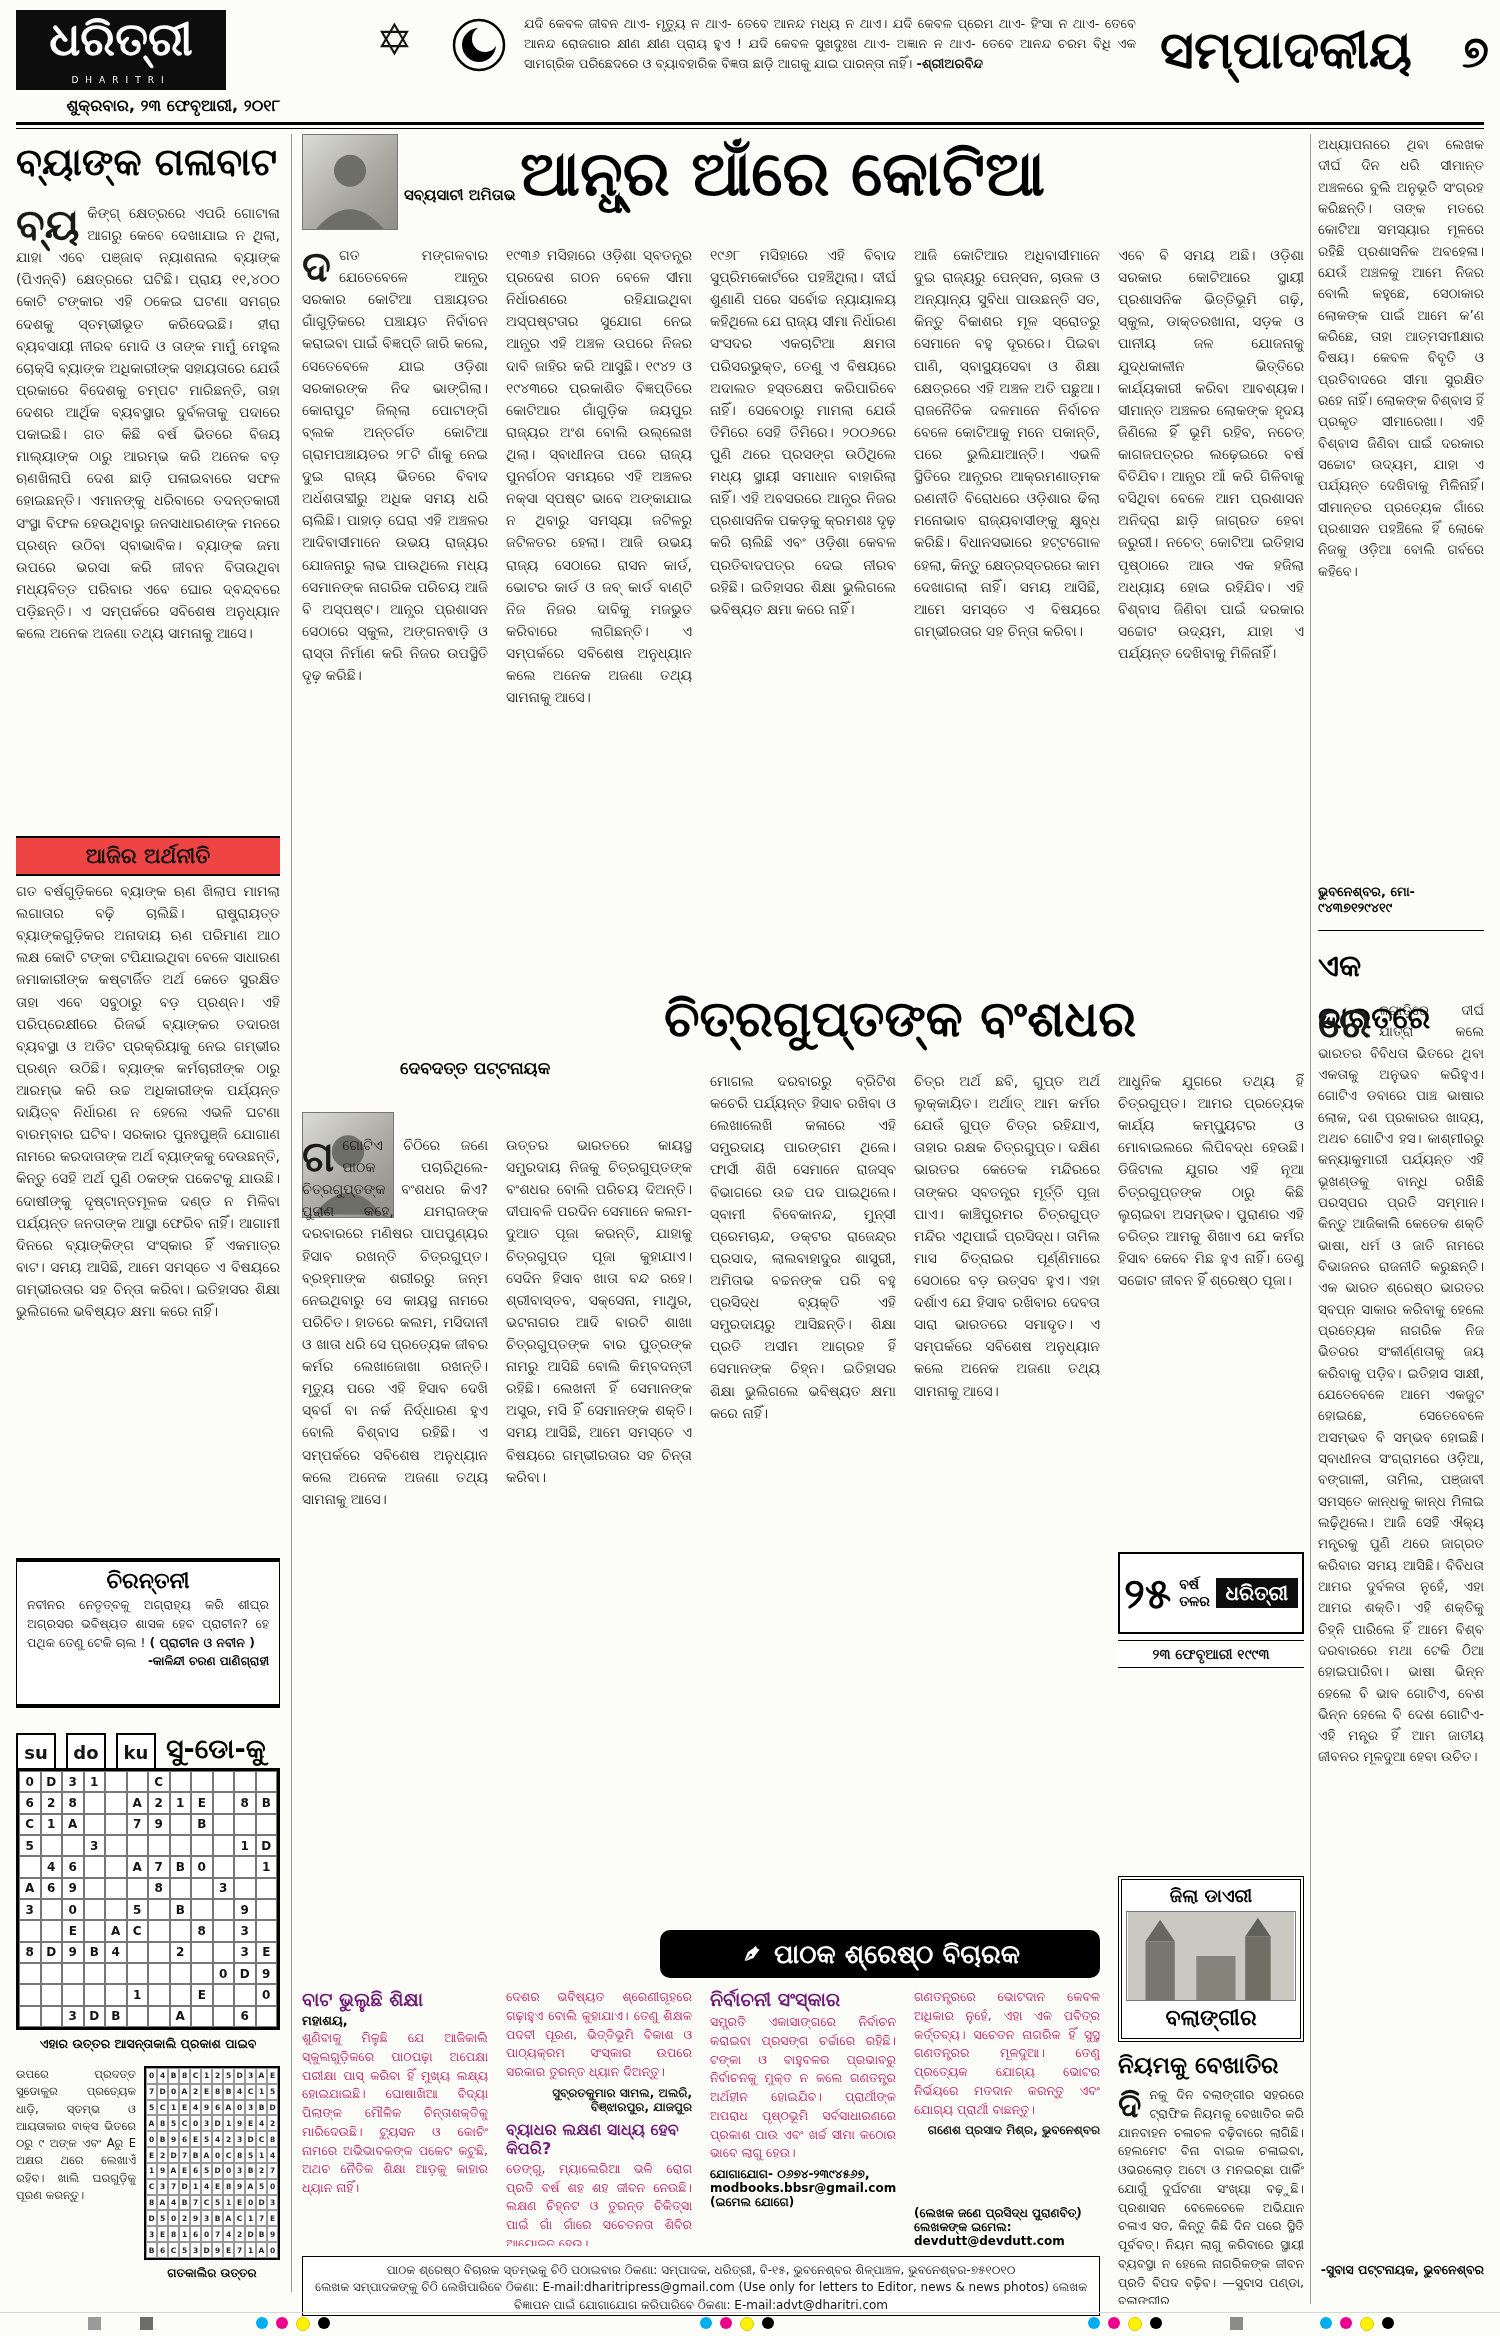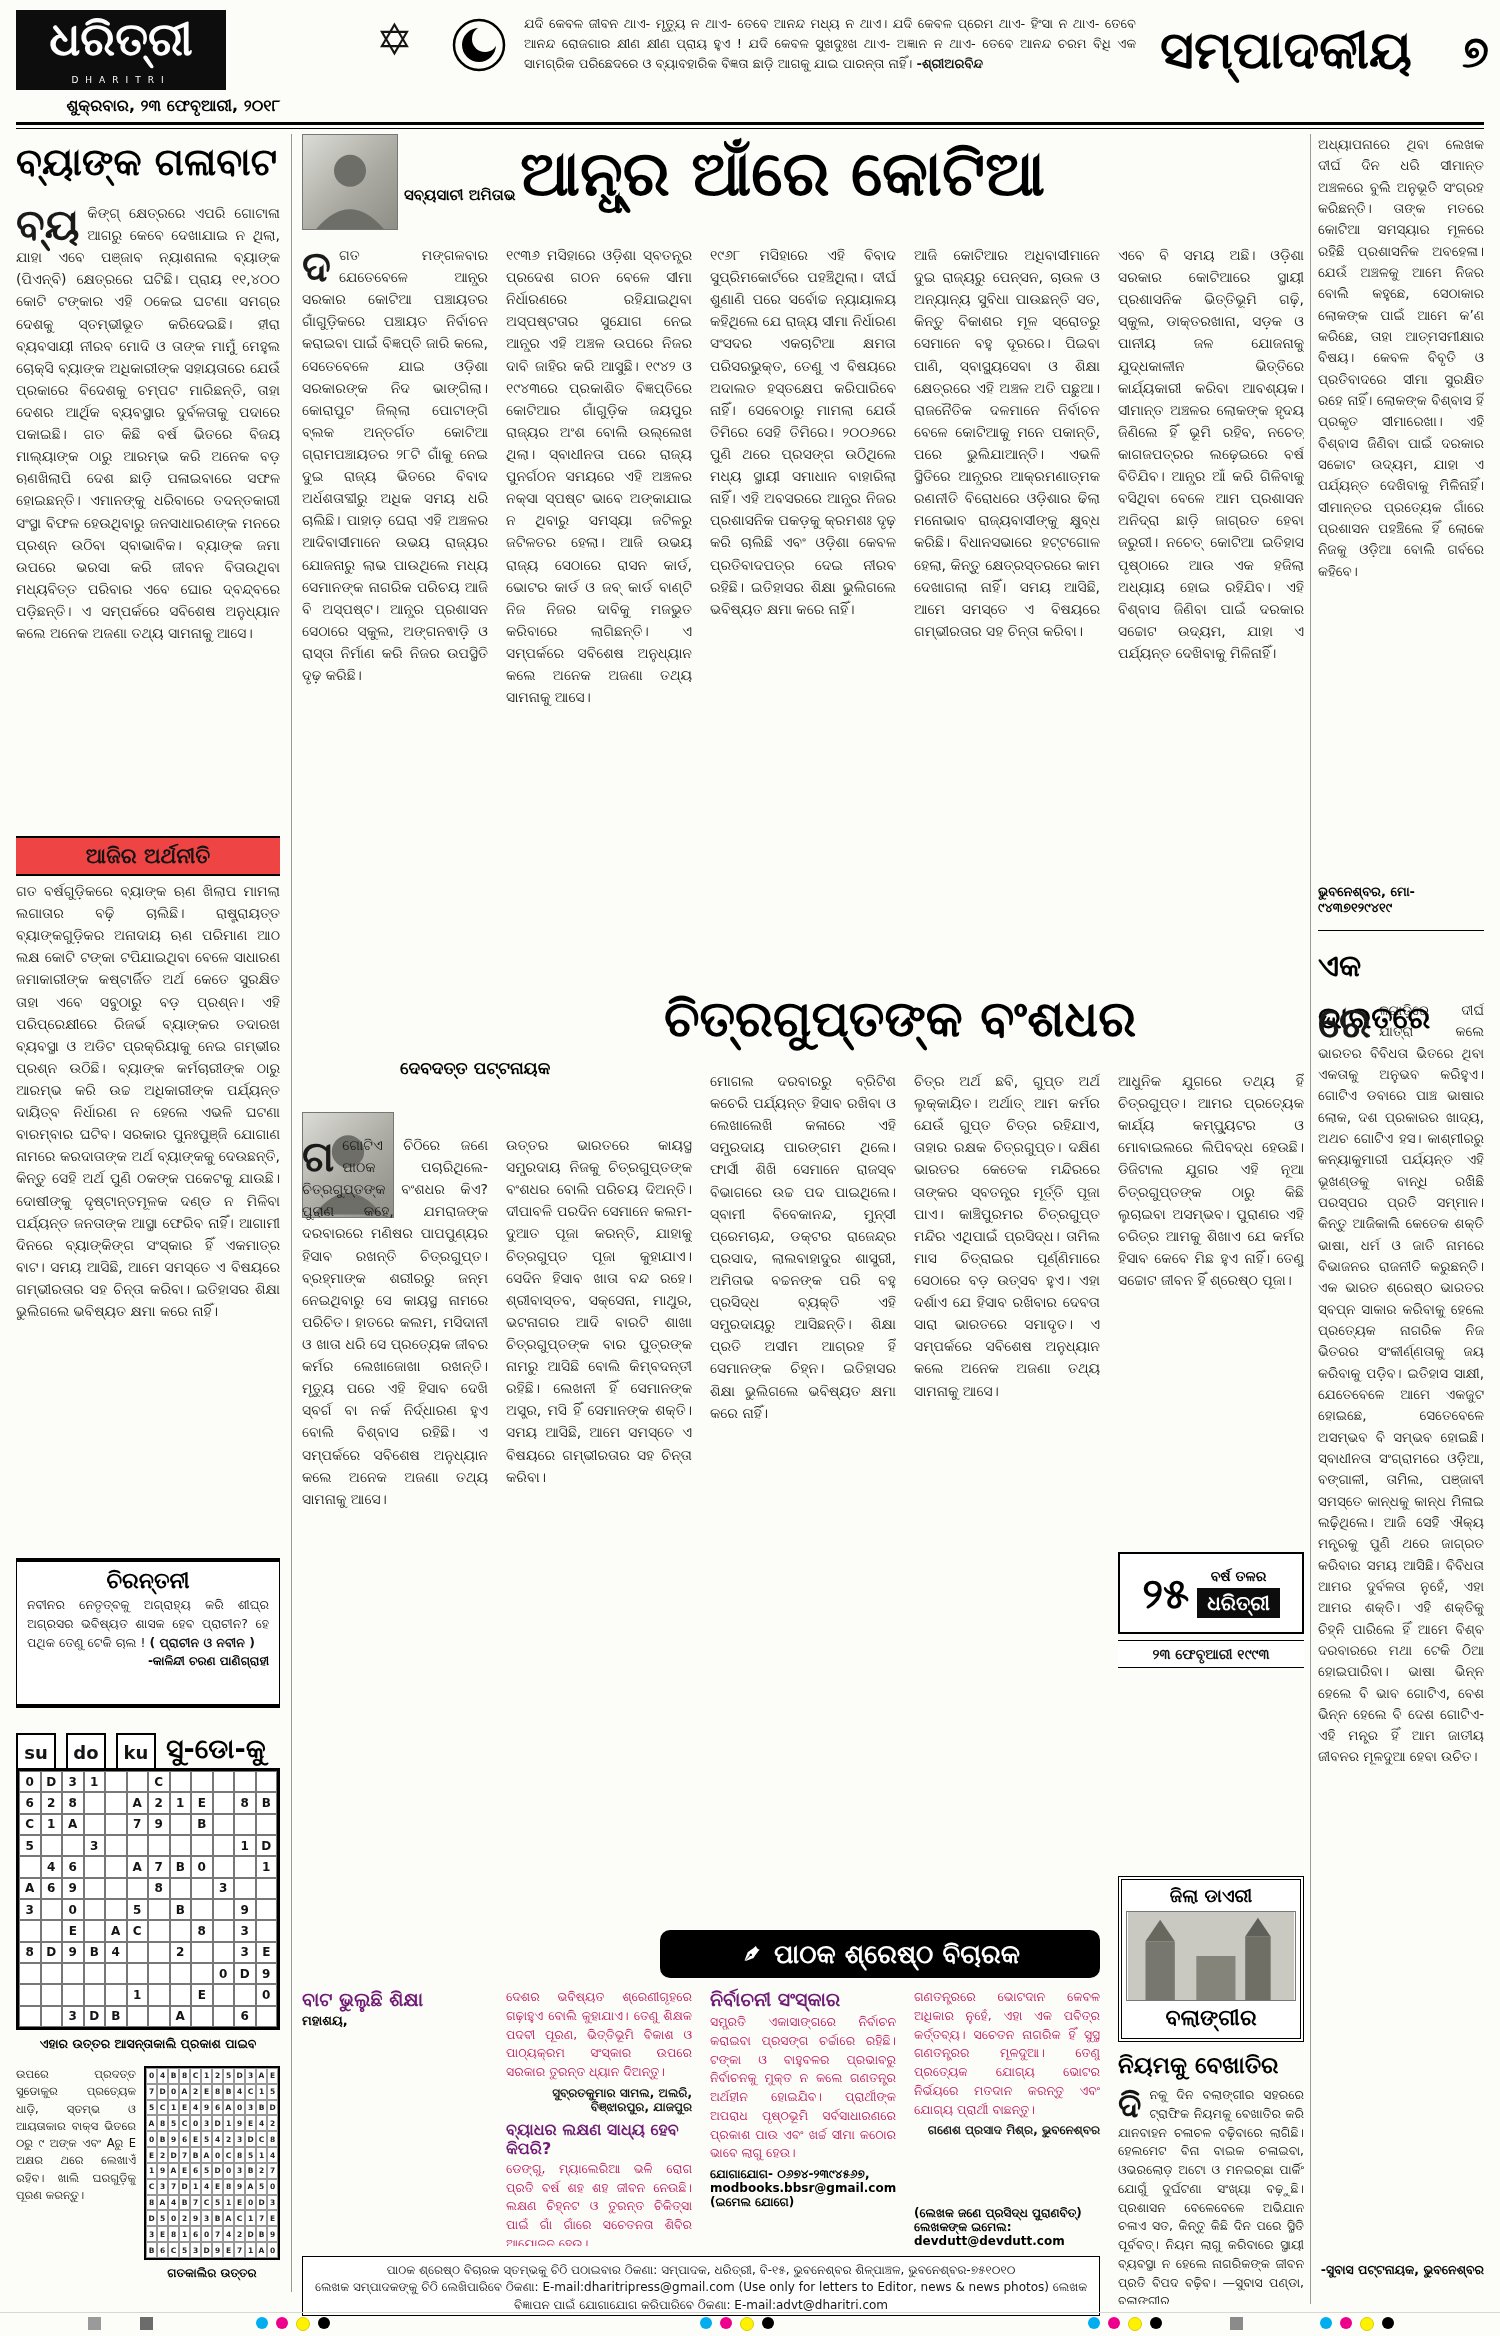--- a/index.html
+++ b/index.html
@@ -442,21 +442,21 @@
   <div class="abs body" style="left:302px;top:1134px;width:186px;height:790px;">
     <span class="dc">ଗ</span><span>ଗୋଟିଏ ଚିଠିରେ ଜଣେ ପାଠକ ପଚାରିଥିଲେ- ଚିତ୍ରଗୁପ୍ତଙ୍କ ବଂଶଧର କିଏ? ପୁରାଣ କହେ, ଯମରାଜଙ୍କ ଦରବାରରେ ମଣିଷର ପାପପୁଣ୍ୟର ହିସାବ ରଖନ୍ତି ଚିତ୍ରଗୁପ୍ତ। ବ୍ରହ୍ମାଙ୍କ ଶରୀରରୁ ଜନ୍ମ ନେଇଥିବାରୁ ସେ କାୟସ୍ଥ ନାମରେ ପରିଚିତ। ହାତରେ କଲମ, ମସିଦାନୀ ଓ ଖାତା ଧରି ସେ ପ୍ରତ୍ୟେକ ଜୀବର କର୍ମର ଲେଖାଜୋଖା ରଖନ୍ତି। ମୃତ୍ୟୁ ପରେ ଏହି ହିସାବ ଦେଖି ସ୍ବର୍ଗ ବା ନର୍କ ନିର୍ଦ୍ଧାରଣ ହୁଏ ବୋଲି ବିଶ୍ବାସ ରହିଛି। ଏ ସମ୍ପର୍କରେ ସବିଶେଷ ଅନୁଧ୍ୟାନ କଲେ ଅନେକ ଅଜଣା ତଥ୍ୟ ସାମନାକୁ ଆସେ।</span>
   </div>
   <div class="abs body" style="left:506px;top:1134px;width:186px;height:790px;">ଉତ୍ତର ଭାରତରେ କାୟସ୍ଥ ସମ୍ପ୍ରଦାୟ ନିଜକୁ ଚିତ୍ରଗୁପ୍ତଙ୍କ ବଂଶଧର ବୋଲି ପରିଚୟ ଦିଅନ୍ତି। ଦୀପାବଳି ପରଦିନ ସେମାନେ କଲମ-ଦୁଆତ ପୂଜା କରନ୍ତି, ଯାହାକୁ ଚିତ୍ରଗୁପ୍ତ ପୂଜା କୁହାଯାଏ। ସେଦିନ ହିସାବ ଖାତା ବନ୍ଦ ରହେ। ଶ୍ରୀବାସ୍ତବ, ସକ୍ସେନା, ମାଥୁର, ଭଟନାଗର ଆଦି ବାରଟି ଶାଖା ଚିତ୍ରଗୁପ୍ତଙ୍କ ବାର ପୁତ୍ରଙ୍କ ନାମରୁ ଆସିଛି ବୋଲି କିମ୍ବଦନ୍ତୀ ରହିଛି। ଲେଖନୀ ହିଁ ସେମାନଙ୍କ ଅସ୍ତ୍ର, ମସି ହିଁ ସେମାନଙ୍କ ଶକ୍ତି। ସମୟ ଆସିଛି, ଆମେ ସମସ୍ତେ ଏ ବିଷୟରେ ଗମ୍ଭୀରତାର ସହ ଚିନ୍ତା କରିବା।</div>
   <div class="abs body" style="left:710px;top:1070px;width:186px;height:854px;">ମୋଗଲ ଦରବାରରୁ ବ୍ରିଟିଶ କଚେରି ପର୍ଯ୍ୟନ୍ତ ହିସାବ ରଖିବା ଓ ଲେଖାଲେଖି କଳାରେ ଏହି ସମ୍ପ୍ରଦାୟ ପାରଙ୍ଗମ ଥିଲେ। ଫାର୍ସୀ ଶିଖି ସେମାନେ ରାଜସ୍ବ ବିଭାଗରେ ଉଚ୍ଚ ପଦ ପାଇଥିଲେ। ସ୍ବାମୀ ବିବେକାନନ୍ଦ, ମୁନ୍ସୀ ପ୍ରେମଚାନ୍ଦ, ଡକ୍ଟର ରାଜେନ୍ଦ୍ର ପ୍ରସାଦ, ଲାଲବାହାଦୁର ଶାସ୍ତ୍ରୀ, ଅମିତାଭ ବଚ୍ଚନଙ୍କ ପରି ବହୁ ପ୍ରସିଦ୍ଧ ବ୍ୟକ୍ତି ଏହି ସମ୍ପ୍ରଦାୟରୁ ଆସିଛନ୍ତି। ଶିକ୍ଷା ପ୍ରତି ଅସୀମ ଆଗ୍ରହ ହିଁ ସେମାନଙ୍କ ଚିହ୍ନ। ଇତିହାସର ଶିକ୍ଷା ଭୁଲିଗଲେ ଭବିଷ୍ୟତ କ୍ଷମା କରେ ନାହିଁ।</div>
   <div class="abs body" style="left:914px;top:1070px;width:186px;height:854px;">ଚିତ୍ର ଅର୍ଥ ଛବି, ଗୁପ୍ତ ଅର୍ଥ ଲୁକ୍କାୟିତ। ଅର୍ଥାତ୍ ଆମ କର୍ମର ଯେଉଁ ଗୁପ୍ତ ଚିତ୍ର ରହିଯାଏ, ତାହାର ରକ୍ଷକ ଚିତ୍ରଗୁପ୍ତ। ଦକ୍ଷିଣ ଭାରତର କେତେକ ମନ୍ଦିରରେ ତାଙ୍କର ସ୍ବତନ୍ତ୍ର ମୂର୍ତ୍ତି ପୂଜା ପାଏ। କାଞ୍ଚିପୁରମର ଚିତ୍ରଗୁପ୍ତ ମନ୍ଦିର ଏଥିପାଇଁ ପ୍ରସିଦ୍ଧ। ତାମିଲ ମାସ ଚିତ୍ରାଇର ପୂର୍ଣ୍ଣିମାରେ ସେଠାରେ ବଡ଼ ଉତ୍ସବ ହୁଏ। ଏହା ଦର୍ଶାଏ ଯେ ହିସାବ ରଖିବାର ଦେବତା ସାରା ଭାରତରେ ସମାଦୃତ। ଏ ସମ୍ପର୍କରେ ସବିଶେଷ ଅନୁଧ୍ୟାନ କଲେ ଅନେକ ଅଜଣା ତଥ୍ୟ ସାମନାକୁ ଆସେ।</div>
   <div class="abs body" style="left:1118px;top:1070px;width:186px;height:470px;">ଆଧୁନିକ ଯୁଗରେ ତଥ୍ୟ ହିଁ ଚିତ୍ରଗୁପ୍ତ। ଆମର ପ୍ରତ୍ୟେକ କାର୍ଯ୍ୟ କମ୍ପ୍ୟୁଟର ଓ ମୋବାଇଲରେ ଲିପିବଦ୍ଧ ହେଉଛି। ଡିଜିଟାଲ ଯୁଗର ଏହି ନୂଆ ଚିତ୍ରଗୁପ୍ତଙ୍କ ଠାରୁ କିଛି ଲୁଚାଇବା ଅସମ୍ଭବ। ପୁରାଣର ଏହି ଚରିତ୍ର ଆମକୁ ଶିଖାଏ ଯେ କର୍ମର ହିସାବ କେବେ ମିଛ ହୁଏ ନାହିଁ। ତେଣୁ ସଚ୍ଚୋଟ ଜୀବନ ହିଁ ଶ୍ରେଷ୍ଠ ପୂଜା।</div>
 
   <div class="abs yearsbox" style="left:1118px;top:1552px;width:186px;height:82px;">
     <span class="hl" style="font-size:42px;">୨୫</span>
-    <span style="display:flex;flex-direction:column;align-items:center;gap:3px;">
+    <span style="display:flex;flex-direction:row;align-items:center;gap:3px;">
       <span class="hl" style="font-size:14px;">ବର୍ଷ ତଳର</span>
       <span class="mini-logo">ଧରିତ୍ରୀ</span>
     </span>
   </div>
   <div class="abs datebar" style="left:1118px;top:1640px;width:186px;height:26px;">୨୩ ଫେବୃଆରୀ ୧୯୯୩</div>
 
   <div class="abs diarybox" style="left:1118px;top:1876px;width:186px;height:166px;">
     <div class="hl" style="font-size:18px;">ଜିଲା ଡାଏରୀ</div>
     <div style="width:168px;height:88px;border:1px solid #777;overflow:hidden;">
       <svg viewBox="0 0 170 90" width="168" height="88">
@@ -476,20 +476,21 @@
   </div>
 
   <div class="abs banner" style="left:660px;top:1930px;width:440px;height:48px;">
     <span style="font-size:26px;transform:rotate(135deg);display:inline-block;">✒</span>
     <span>ପାଠକ ଶ୍ରେଷ୍ଠ ବିଚାରକ</span>
   </div>
 
   <div class="abs" style="left:302px;top:1988px;width:186px;height:258px;overflow:hidden;">
     <div class="lt-head">ବାଟ ଭୁଲୁଛି ଶିକ୍ଷା</div>
     <div class="hl" style="font-size:13px;">ମହାଶୟ,</div>
+    <div class="body-sm">ଶୁଣିବାକୁ ମିଳୁଛି ଯେ ଆଜିକାଲି ସ୍କୁଲଗୁଡ଼ିକରେ ପାଠପଢ଼ା ଅପେକ୍ଷା ପରୀକ୍ଷା ପାସ୍ କରିବା ହିଁ ମୁଖ୍ୟ ଲକ୍ଷ୍ୟ ହୋଇଯାଇଛି। ଘୋଷାଖିଆ ବିଦ୍ୟା ପିଲାଙ୍କ ମୌଳିକ ଚିନ୍ତାଶକ୍ତିକୁ ମାରିଦେଉଛି। ଟ୍ୟୁସନ ଓ କୋଚିଂ ନାମରେ ଅଭିଭାବକଙ୍କ ପକେଟ କଟୁଛି, ଅଥଚ ନୈତିକ ଶିକ୍ଷା ଆଡ଼କୁ କାହାର ଧ୍ୟାନ ନାହିଁ।</div>
   </div>
 
   <div class="abs" style="left:506px;top:1988px;width:186px;height:258px;overflow:hidden;">
     <div class="body-sm">ଦେଶର ଭବିଷ୍ୟତ ଶ୍ରେଣୀଗୃହରେ ଗଢ଼ାହୁଏ ବୋଲି କୁହାଯାଏ। ତେଣୁ ଶିକ୍ଷକ ପଦବୀ ପୂରଣ, ଭିତ୍ତିଭୂମି ବିକାଶ ଓ ପାଠ୍ୟକ୍ରମ ସଂସ୍କାର ଉପରେ ସରକାର ତୁରନ୍ତ ଧ୍ୟାନ ଦିଅନ୍ତୁ।</div>
     <div class="sig">ସୁବ୍ରତକୁମାର ସାମଲ, ଅଲରି, ବିଞ୍ଝାରପୁର, ଯାଜପୁର</div>
     <div class="lt-head" style="font-size:16px;margin-top:6px;">ବ୍ୟାଧର ଲକ୍ଷଣ ସାଧ୍ୟ ହେବ କିପରି?</div>
     <div class="body-sm">ଡେଙ୍ଗୁ, ମ୍ୟାଲେରିଆ ଭଳି ରୋଗ ପ୍ରତି ବର୍ଷ ଶହ ଶହ ଜୀବନ ନେଉଛି। ଲକ୍ଷଣ ଚିହ୍ନଟ ଓ ତୁରନ୍ତ ଚିକିତ୍ସା ପାଇଁ ଗାଁ ଗାଁରେ ସଚେତନତା ଶିବିର ଆୟୋଜନ ହେଉ।</div>
   </div>
 
   <div class="abs" style="left:710px;top:1988px;width:186px;height:258px;overflow:hidden;">

